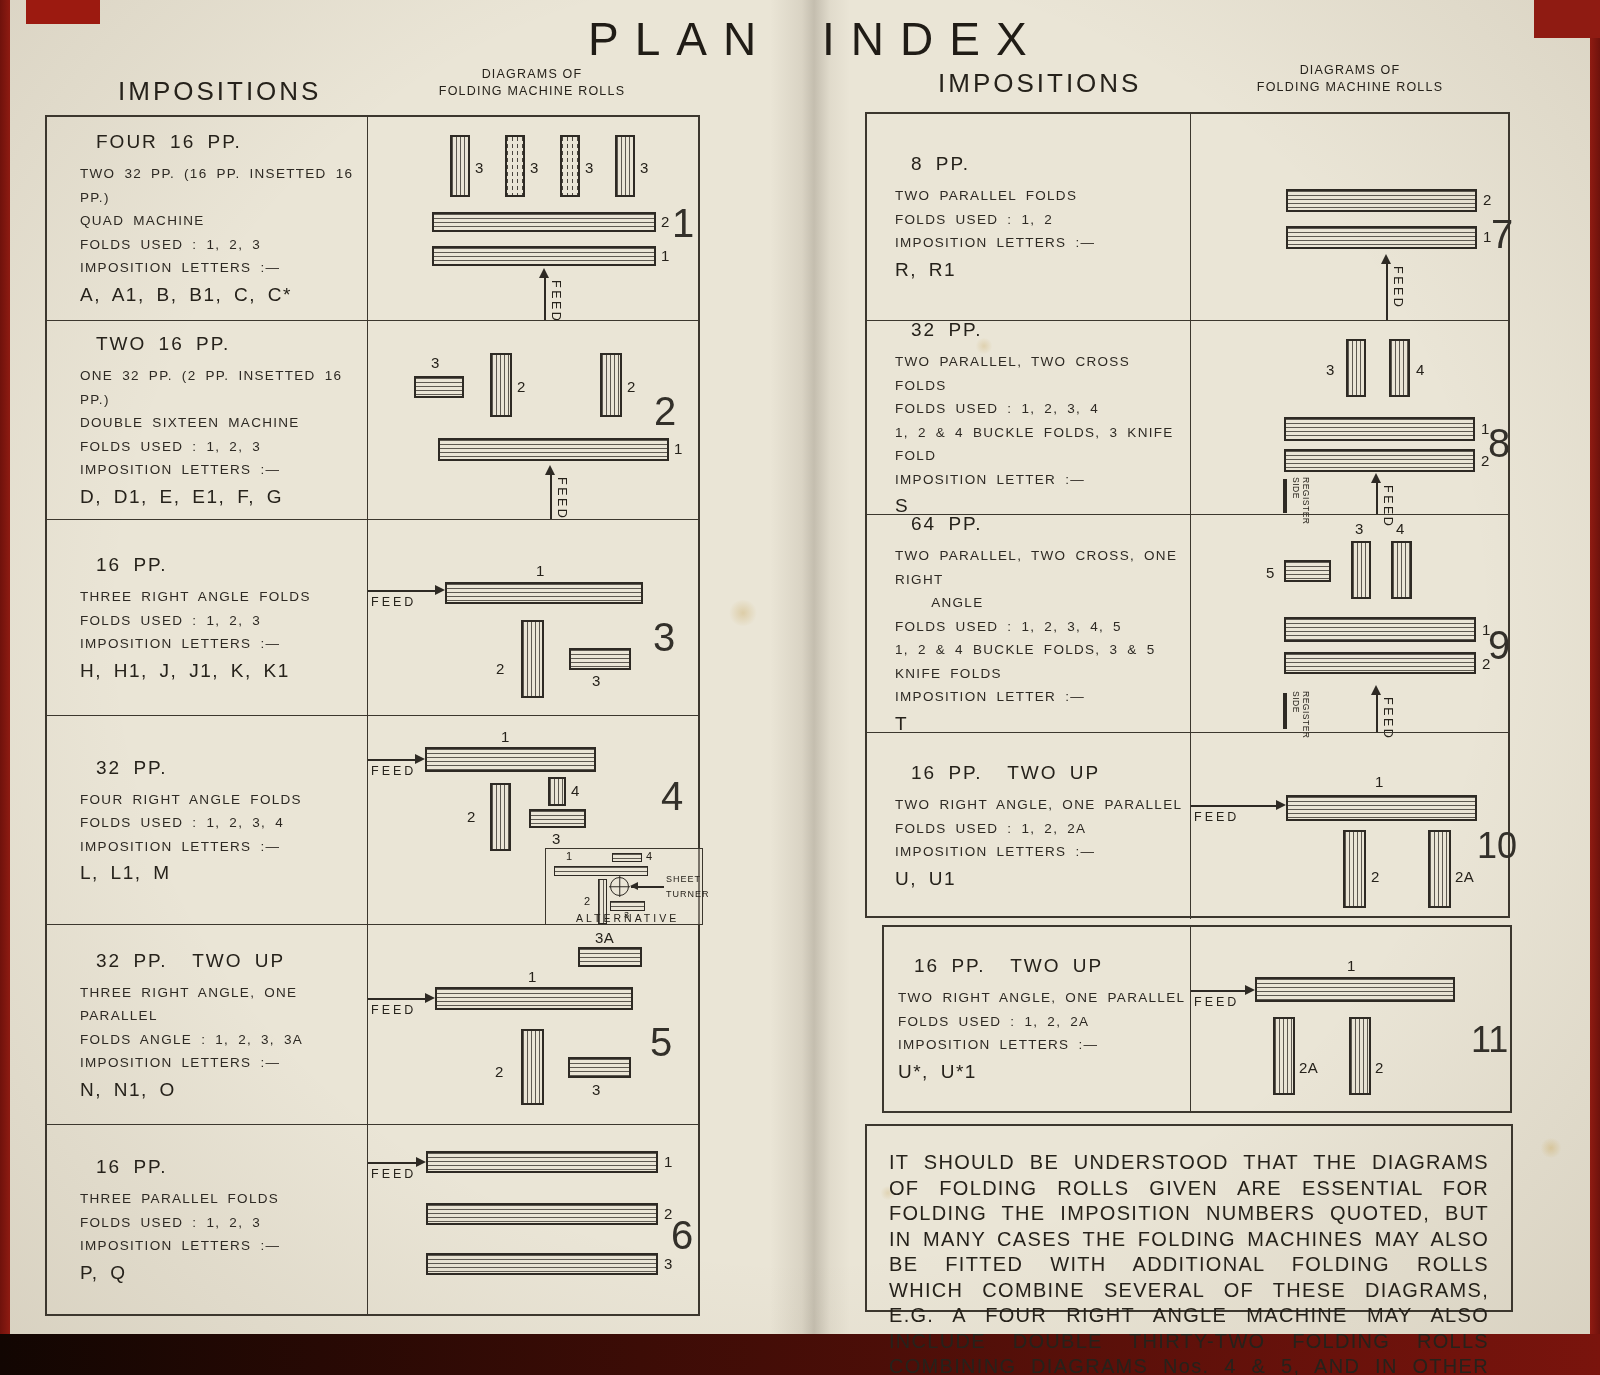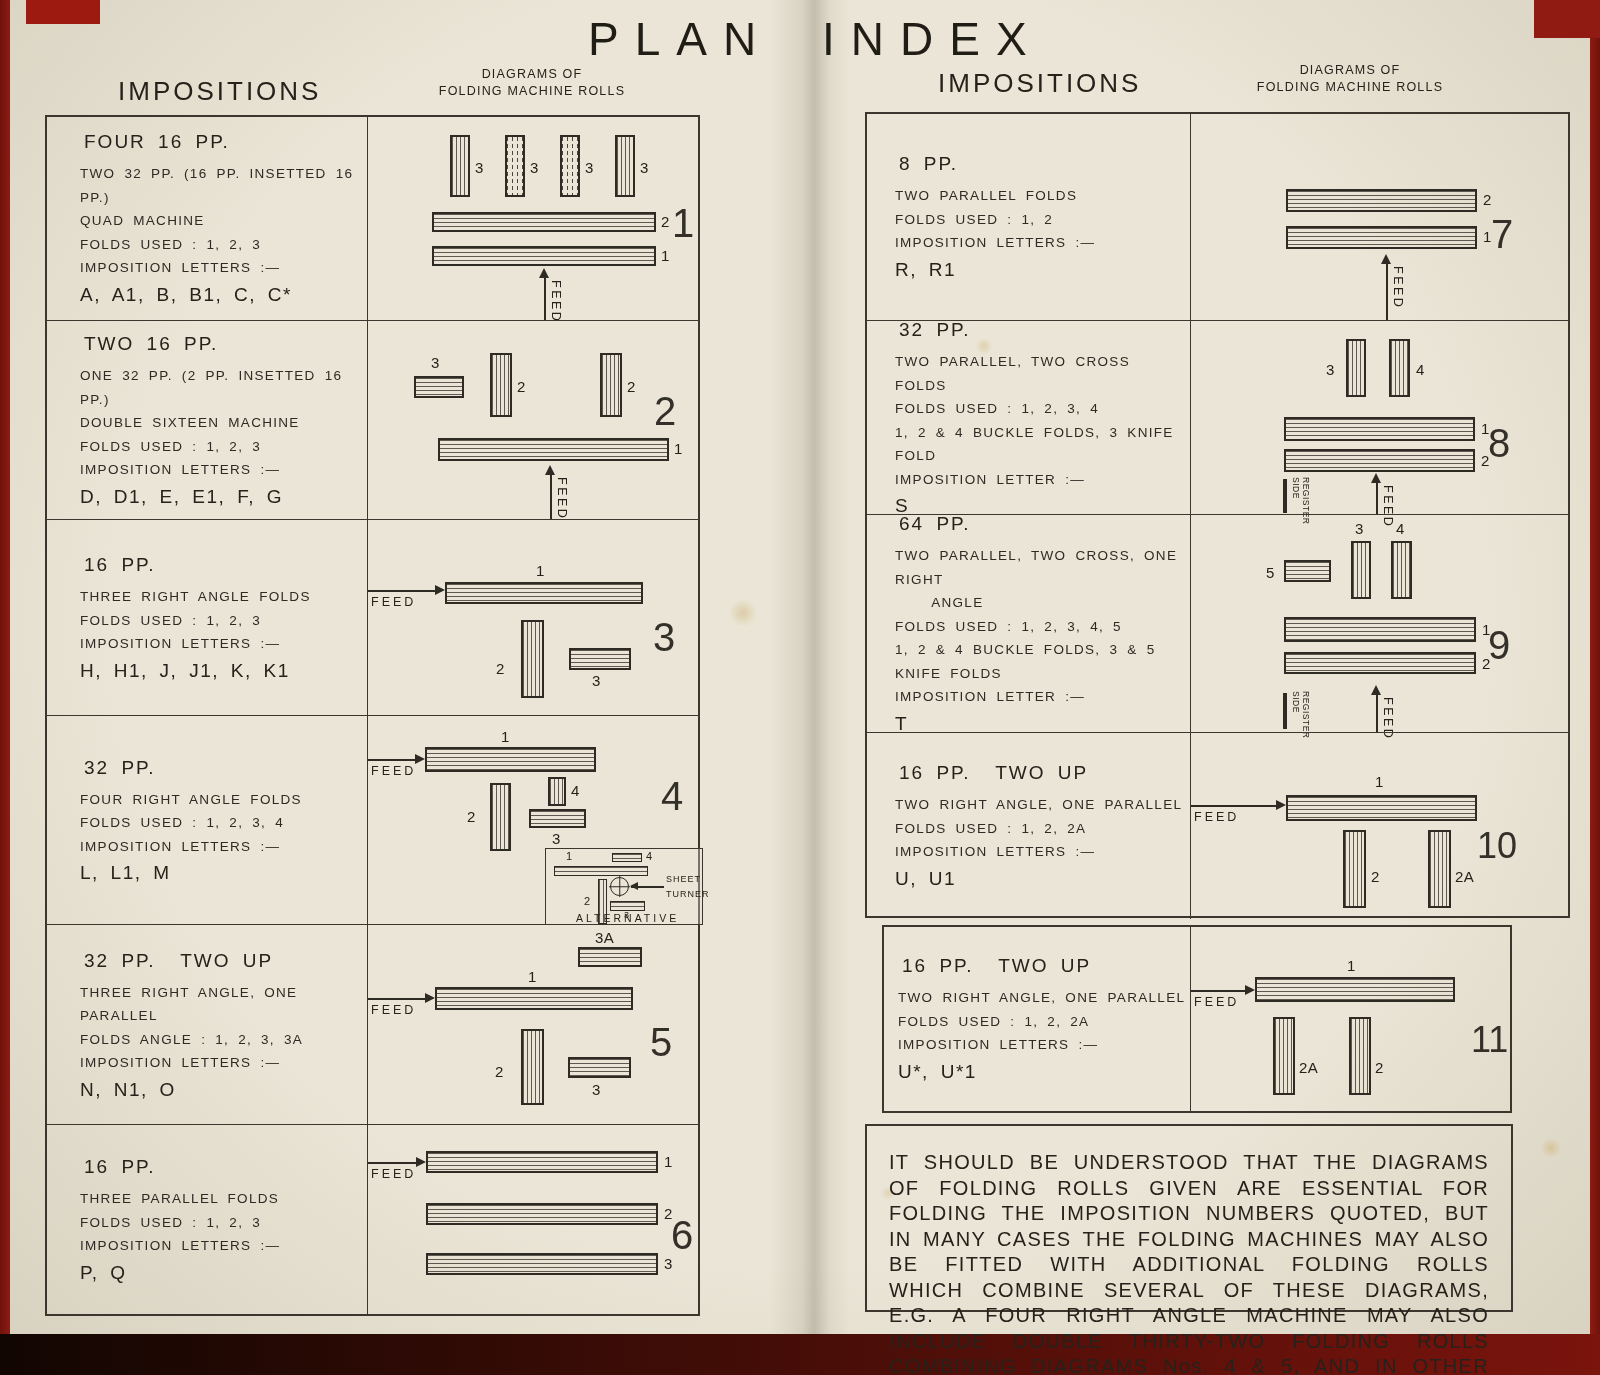--- a/index.html
+++ b/index.html
@@ -18,21 +18,21 @@
   
   .page-title{position:absolute;top:12px;font-size:46px;letter-spacing:16px;color:#201c16;font-weight:400}
   .col-head{position:absolute;font-size:26px;letter-spacing:3px;color:#26221b;font-weight:400}
   .col-head-sm{position:absolute;font-size:12.5px;letter-spacing:1.2px;line-height:17px;text-align:center;color:#26221b}
   
   .tbl{position:absolute;border:2px solid #3c372e;box-sizing:border-box}
   .trow{position:absolute;left:0;right:0}
   .trow.bline{border-top:1.5px solid #3c372e}
   .tcell{position:absolute;top:0;bottom:0;left:0;display:flex;flex-direction:column;justify-content:center;box-sizing:border-box}
   .dcell{position:absolute;top:0;bottom:0;right:0;border-left:1.5px solid #3c372e}
-  .rh1{font-size:19px;letter-spacing:2px;word-spacing:5px;margin:0 0 9px 4px;color:#26221b}
+  .rh1{font-size:19px;letter-spacing:2px;word-spacing:5px;margin:0 0 9px 16px;color:#26221b}
   .ln{font-size:13.5px;letter-spacing:1.3px;word-spacing:4px;line-height:23.5px;margin:0;color:#2e2a24}
   .lt{font-size:19px;letter-spacing:1.5px;word-spacing:5px;margin:4px 0 0 0;color:#26221b}
   
   .rolh,.rolv{position:absolute;box-sizing:border-box;border:2px solid #2e2a24}
   .rolh{background:repeating-linear-gradient(180deg,rgba(46,42,36,.75) 0 1px,rgba(0,0,0,0) 1px 4px)}
   .rolv{background:repeating-linear-gradient(90deg,rgba(46,42,36,.75) 0 1px,rgba(0,0,0,0) 1px 4px)}
   .rolv.dash{background:
      repeating-linear-gradient(180deg,rgba(234,229,214,0) 0 4px,#eae5d6 4px 7px),
      repeating-linear-gradient(90deg,rgba(46,42,36,.85) 0 1px,rgba(0,0,0,0) 1px 5px)}
   .dl{position:absolute;font-size:15px;letter-spacing:.5px;color:#26221b}
@@ -268,21 +268,21 @@
       <span class="dl" style="left:296px;top:28px">1</span>
       <div class="rolh" style="left:58px;top:78px;width:232px;height:22px"></div>
       <span class="dl" style="left:296px;top:80px">2</span>
       <div class="bignum" style="left:303px;top:88px">6</div>
       <div class="rolh" style="left:58px;top:128px;width:232px;height:22px"></div>
       <span class="dl" style="left:296px;top:130px">3</span>
     </div>
   </div>
 </div>
 
-<div class="tbl" style="left:865px;top:112px;width:705px;height:806px">
+<div class="tbl" style="left:865px;top:112px;width:645px;height:806px">
 
   <div class="trow" style="top:0;height:206px">
     <div class="tcell" style="width:323px;padding-left:28px">
       <p class="rh1">8 PP.</p>
       <p class="ln">TWO PARALLEL FOLDS</p>
       <p class="ln">FOLDS USED : 1, 2</p>
       <p class="ln">IMPOSITION LETTERS :—</p>
       <p class="lt">R, R1</p>
     </div>
     <div class="dcell" style="left:323px">

